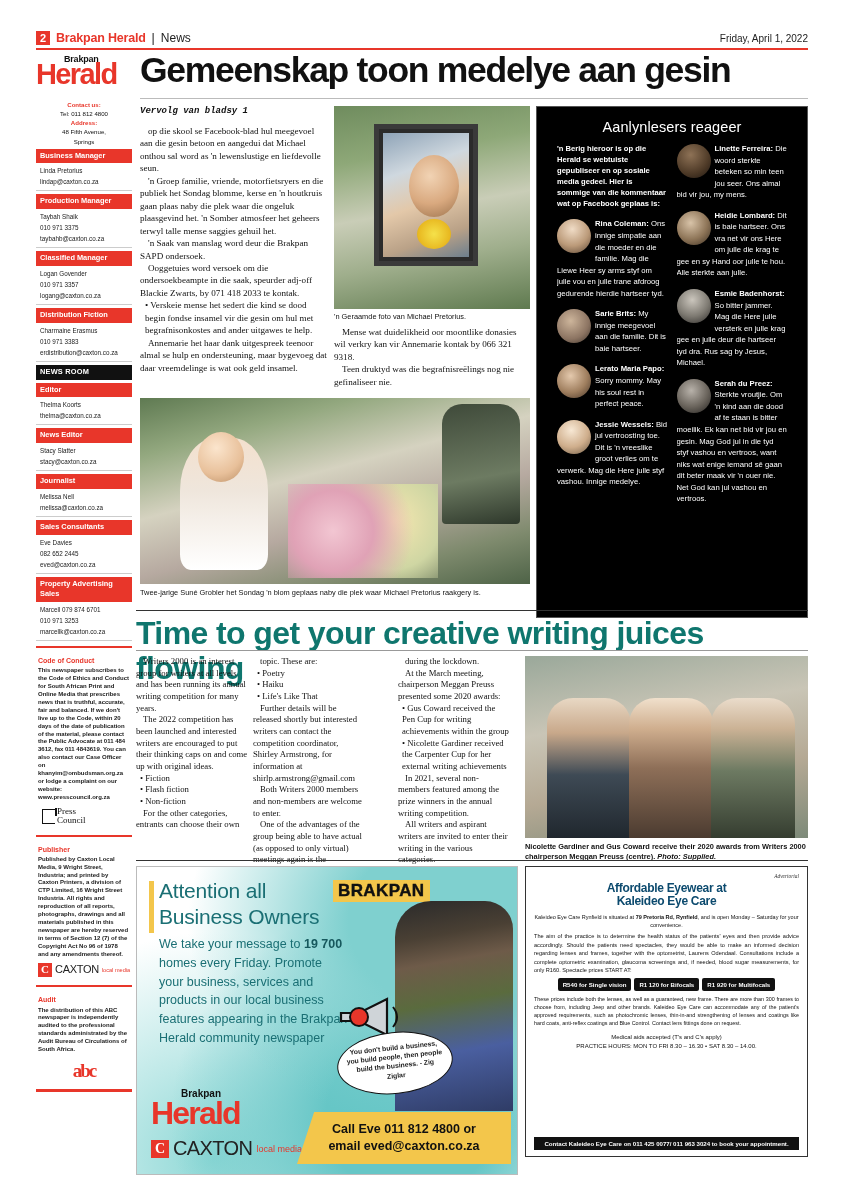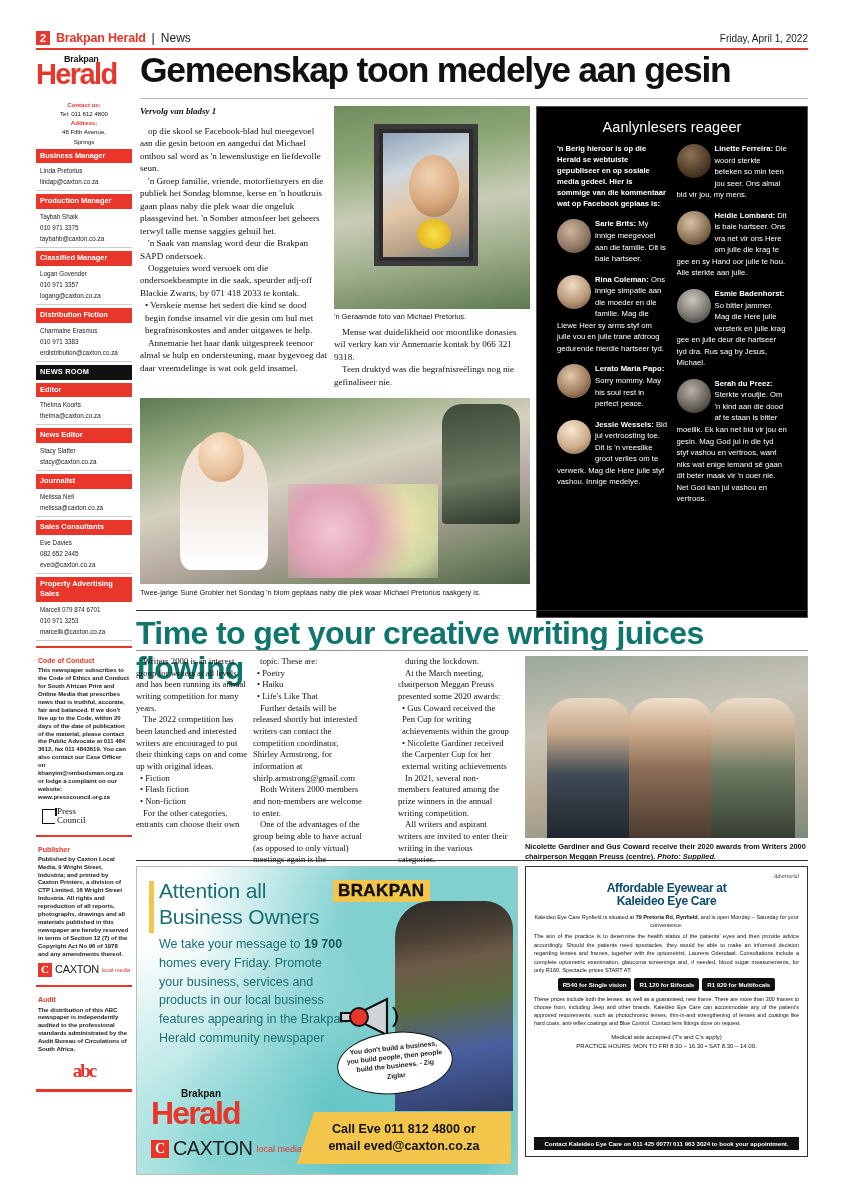--- a/index.html
+++ b/index.html
@@ -89,21 +89,21 @@
   .headline {
     position: absolute; left: 140px; top: 52px; width: 668px;
     font-family: "Liberation Sans", sans-serif; font-weight: bold;
     font-size: 35.5px; letter-spacing: -1.3px; color: #111; line-height: 1.05;
   }
   .hl-rule { position: absolute; left: 140px; top: 98px; width: 668px; height: 1px; background: #bbb; }
 
   
   .col-a { position: absolute; left: 140px; top: 106px; width: 188px; }
   .kicker {
-    font-family: Liberation Serif, serif; font-style: italic; font-weight: bold;
+    font-family: Liberation Mono, monospace; font-style: italic; font-weight: bold;
     font-size: 9px; color: #111; margin-bottom: 9px;
   }
   .body-ser {
     font-family: "Liberation Serif", serif; font-size: 9.1px; line-height: 1.37;
     color: #111; text-align: left;
   }
   .body-ser p { margin-bottom: 0; text-indent: 8px; }
   .body-ser p.bullet { text-indent: 0; padding-left: 5px; }
 
   .photo-a {
@@ -455,26 +455,26 @@
   </div>
   <div class="cap-b">Twee-jarige Suné Grobler het Sondag 'n blom geplaas naby die plek waar Michael Pretorius raakgery is.</div>
 
   <div class="reactbox">
     <div class="rb-title">Aanlynlesers reageer</div>
     <div class="rb-cols">
       <div class="rb-col">
         <div class="rb-intro">'n Berig hieroor is op die Herald se webtuiste gepubliseer en op sosiale media gedeel. Hier is sommige van die kommentaar wat op Facebook geplaas is:</div>
         <div id="rb-left">
             <div class="rb-item">
+              <div class="rb-av f2"></div>
+              <div class="rb-txt"><span class="rb-nm">Rina Coleman:</span> Ons innige simpatie aan die moeder en die familie. Mag die Liewe Heer sy arms styf om julle vou en julle trane afdroog gedurende hierdie hartseer tyd.</div>
+            </div>
+            <div class="rb-item">
               <div class="rb-av f1"></div>
               <div class="rb-txt"><span class="rb-nm">Sarie Brits:</span> My innige meegevoel aan die familie. Dit is baie hartseer.</div>
-            </div>
-            <div class="rb-item">
-              <div class="rb-av f2"></div>
-              <div class="rb-txt"><span class="rb-nm">Rina Coleman:</span> Ons innige simpatie aan die moeder en die familie. Mag die Liewe Heer sy arms styf om julle vou en julle trane afdroog gedurende hierdie hartseer tyd.</div>
             </div>
             <div class="rb-item">
               <div class="rb-av f3"></div>
               <div class="rb-txt"><span class="rb-nm">Lerato Maria Papo:</span> Sorry mommy. May his soul rest in perfect peace.</div>
             </div>
             <div class="rb-item">
               <div class="rb-av f4"></div>
               <div class="rb-txt"><span class="rb-nm">Jessie Wessels:</span> Bid jul vertroosting toe. Dit is 'n vreeslike groot verlies om te verwerk. Mag die Here julle styf vashou. Innige medelye.</div>
             </div>
           </div>

